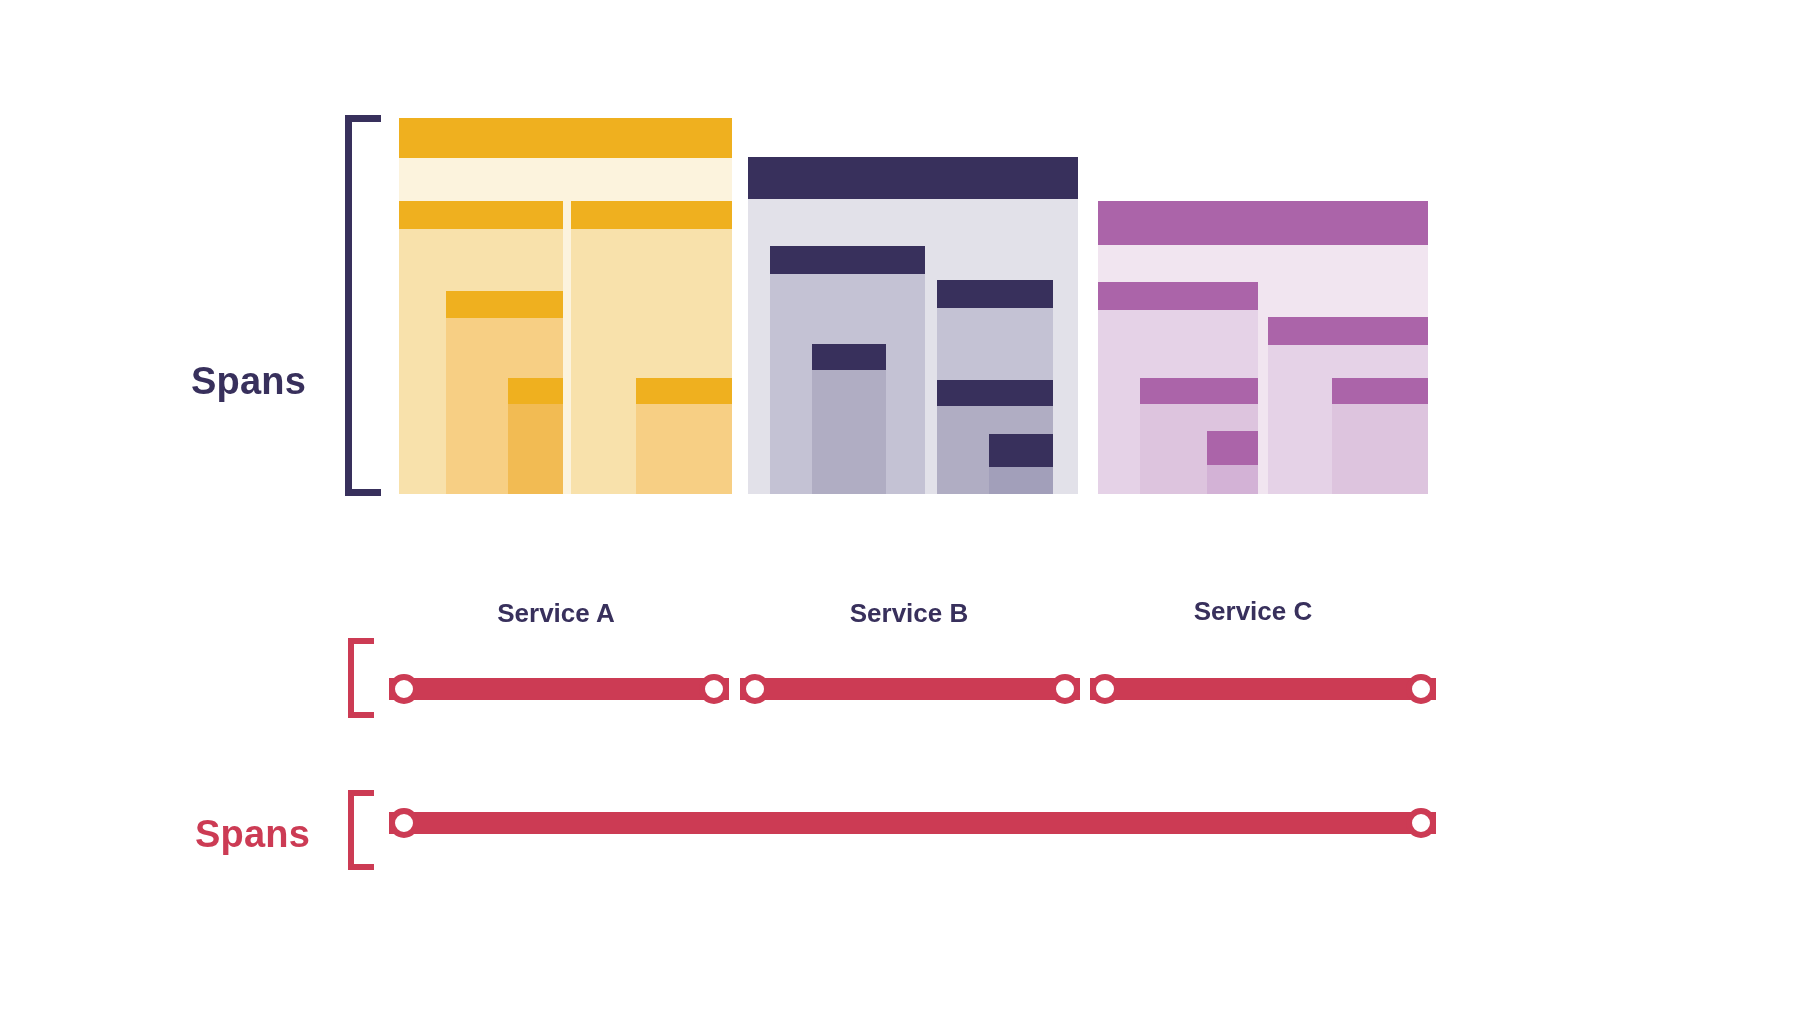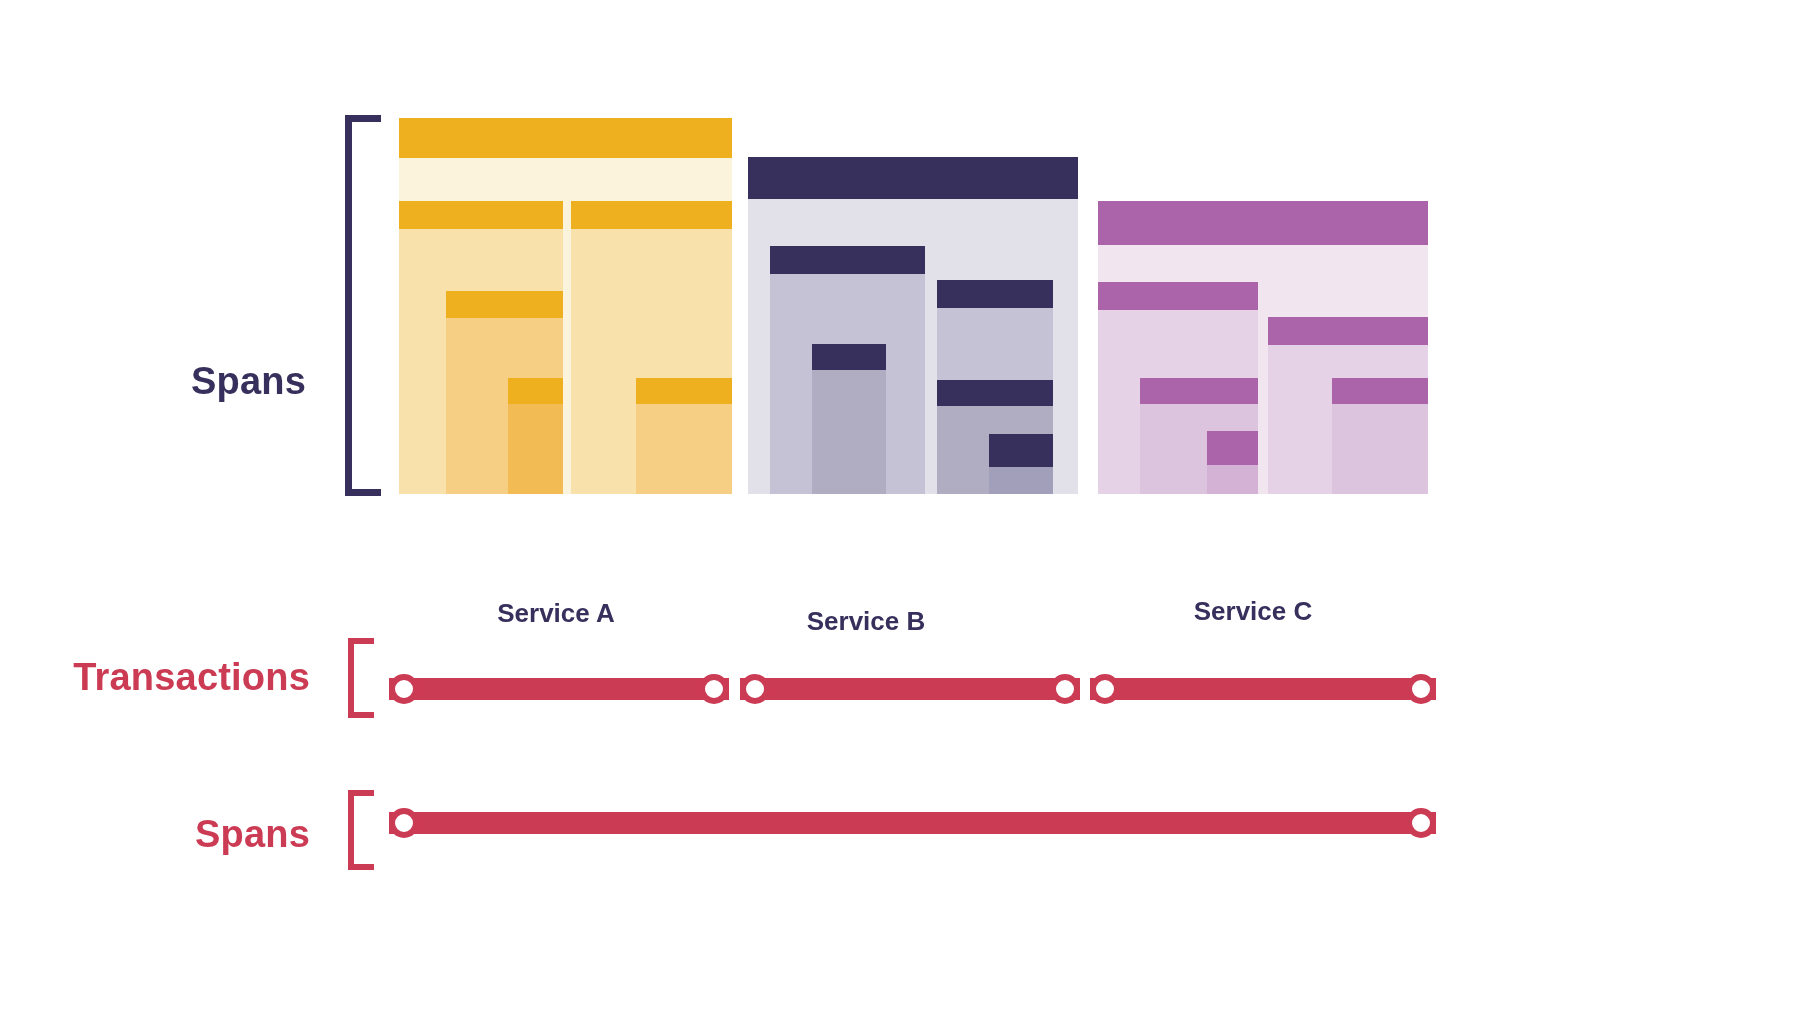--- a/index.html
+++ b/index.html
@@ -144,21 +144,21 @@
         </div>
         <div class="span-block" style="left: 937px; top: 380px; width: 116px; height: 114px;">
           <div class="span-body" style="background: rgb(176, 173, 195);"></div>
           <div class="span-head" style="height: 26px; background: rgb(56, 48, 92);"></div>
         </div>
         <div class="span-block" style="left: 989px; top: 434px; width: 64px; height: 60px;">
           <div class="span-body" style="background: rgb(162, 159, 186);"></div>
           <div class="span-head" style="height: 33px; background: rgb(56, 48, 92);"></div>
         </div>
       </div>
-      <div class="service-caption" style="left: 726px; top: 600px; width: 280px; margin-top: 8px;">Service B</div>
+      <div class="service-caption" style="left: 769px; top: 600px; width: 280px;">Service B</div>
       <div class="service-group" style="left: 0px; top: 0px;">
         <div class="span-block" style="left: 1098px; top: 201px; width: 330px; height: 293px;">
           <div class="span-body" style="background: rgb(241, 229, 240);"></div>
           <div class="span-head" style="height: 44px; background: rgb(171, 100, 169);"></div>
         </div>
         <div class="span-block" style="left: 1098px; top: 282px; width: 160px; height: 212px;">
           <div class="span-body" style="background: rgb(229, 210, 231);"></div>
           <div class="span-head" style="height: 28px; background: rgb(171, 100, 169);"></div>
         </div>
         <div class="span-block" style="left: 1140px; top: 378px; width: 118px; height: 116px;">
@@ -174,21 +174,20 @@
           <div class="span-head" style="height: 28px; background: rgb(171, 100, 169);"></div>
         </div>
         <div class="span-block" style="left: 1332px; top: 378px; width: 96px; height: 116px;">
           <div class="span-body" style="background: rgb(221, 196, 222);"></div>
           <div class="span-head" style="height: 26px; background: rgb(171, 100, 169);"></div>
         </div>
       </div>
       <div class="service-caption" style="left: 1113px; top: 598px; width: 280px;">Service C</div>
     </div>
 
-  <div class="row-label" id="label-transactions">Transactions</div>
   <div class="bracket" id="bracket-transactions"></div>
   <div class="timeline" id="transactions-area" style="left: 0px; top: 0px; width: 1800px; height: 60px;">
       <div class="timeline-bar" style="left: 389px; top: 678px; width: 340px; background: rgb(204, 59, 84);"></div>
       <div class="timeline-dot" style="left: 389px; top: 674px; border-color: rgb(204, 59, 84);"></div>
       <div class="timeline-dot" style="left: 699px; top: 674px; border-color: rgb(204, 59, 84);"></div>
       <div class="timeline-bar" style="left: 740px; top: 678px; width: 340px; background: rgb(204, 59, 84);"></div>
       <div class="timeline-dot" style="left: 740px; top: 674px; border-color: rgb(204, 59, 84);"></div>
       <div class="timeline-dot" style="left: 1050px; top: 674px; border-color: rgb(204, 59, 84);"></div>
       <div class="timeline-bar" style="left: 1090px; top: 678px; width: 346px; background: rgb(204, 59, 84);"></div>
       <div class="timeline-dot" style="left: 1090px; top: 674px; border-color: rgb(204, 59, 84);"></div>

